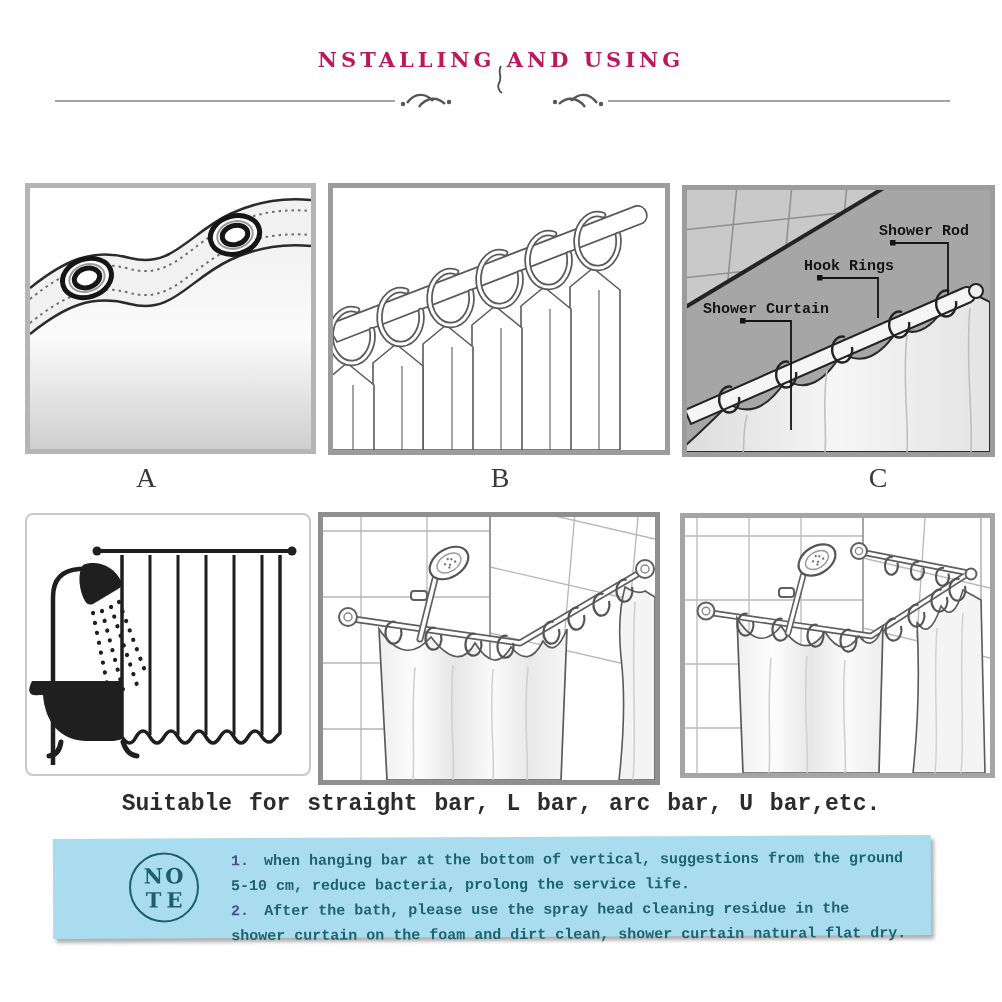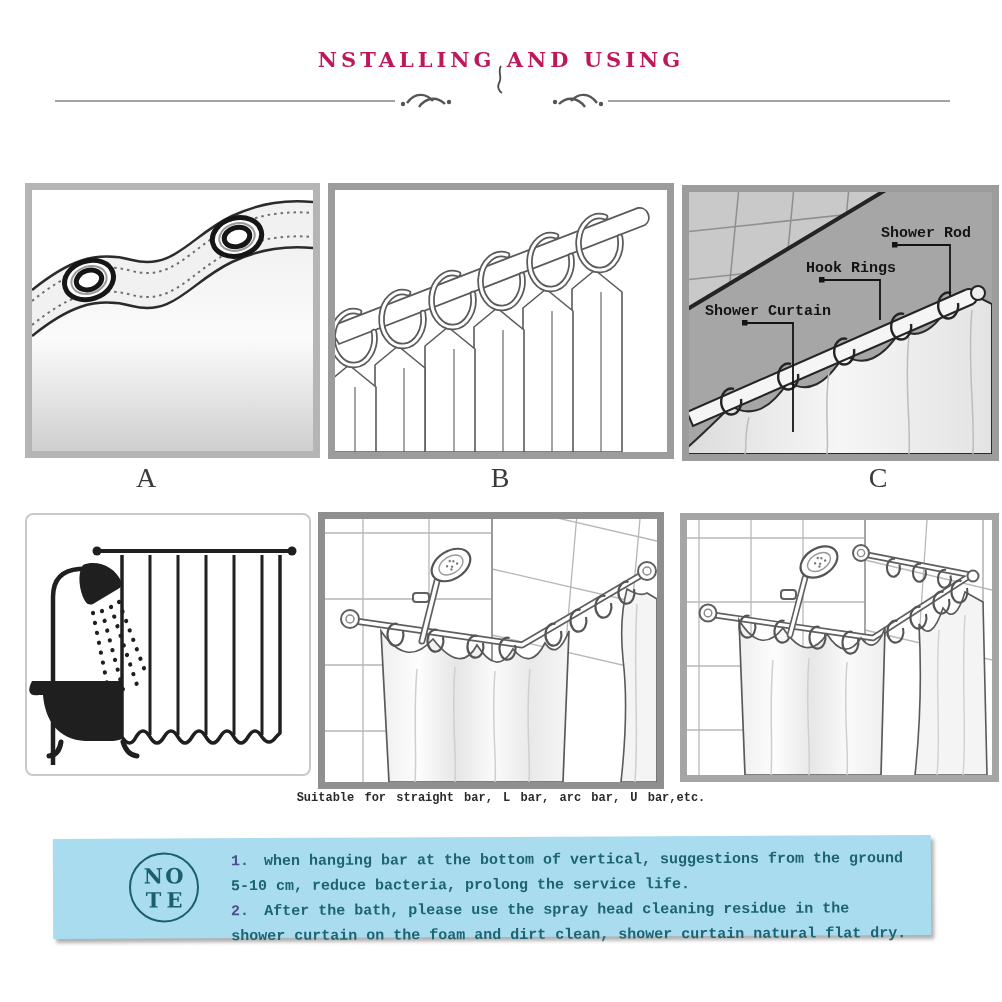--- a/index.html
+++ b/index.html
@@ -6,34 +6,34 @@
   body{width:1002px;height:1002px;position:relative;overflow:hidden;
        font-family:"DejaVu Serif",serif;}
   .abs{position:absolute;}
   
   .title{top:47px;left:0;width:100%;text-align:center;font-size:21px;font-weight:700;
          letter-spacing:4px;color:#be185d;}
   .div-line{top:100px;height:2px;background:#a2a2a2;}
   .orn{top:88px;}
   .orn.flip{transform:scaleX(-1);}
   
-  figure{position:absolute;margin:0;border:7px solid #4d7c0f;background:#fff;overflow:hidden;}
+  figure{position:absolute;margin:0;border:5px solid #4d7c0f;background:#fff;overflow:hidden;}
   #figA{left:25px;top:183px;width:281px;height:261px;border-color:#b5b5b5;}
   #figB{left:328px;top:183px;width:332px;height:262px;border-color:#9c9c9c;}
   #figC{left:682px;top:185px;width:303px;height:262px;border-color:#9c9c9c;}
   #figD{left:25px;top:513px;width:282px;height:259px;border:2px solid #c9c9c9;border-radius:8px;}
   #figE{left:318px;top:512px;width:332px;height:263px;border-color:#8f8f8f;}
   #figF{left:680px;top:513px;width:305px;height:255px;border-color:#a5a5a5;}
   figure svg{display:block;width:100%;height:100%;}
   .abclabel{top:462px;width:60px;text-align:center;font-family:"Liberation Serif",serif;
             font-size:28px;color:#3a3a3a;}
   #labA{left:116px}#labB{left:470px}#labC{left:848px}
   
   .suitable{top:791px;left:0;width:100%;text-align:center;
-            font-family:"Liberation Mono",monospace;font-weight:700;font-size:12px;
+            font-family:"Liberation Mono",monospace;font-weight:700;font-size:23px;
             color:#2b2b2b;word-spacing:3px;}
   
   .note{left:53px;top:837px;width:878px;height:100px;background:#a9dcee;
         transform:rotate(-0.25deg);box-shadow:3px 4px 4px rgba(110,110,110,.55);}
   .badge{left:76px;top:14px;width:70px;height:70px;border:2.5px solid #1b5f6e;border-radius:50%;
          box-sizing:border-box;color:#1b5f6e;font-family:"DejaVu Serif",serif;font-weight:700;
          font-size:21px;display:grid;grid-template-columns:1fr 1fr;place-items:center;
          padding:9px 12px;line-height:1;}
   .note-text{left:178px;top:11px;width:695px;font-family:"Liberation Mono",monospace;
              font-weight:700;font-size:15px;line-height:25px;color:#1d6472;}

